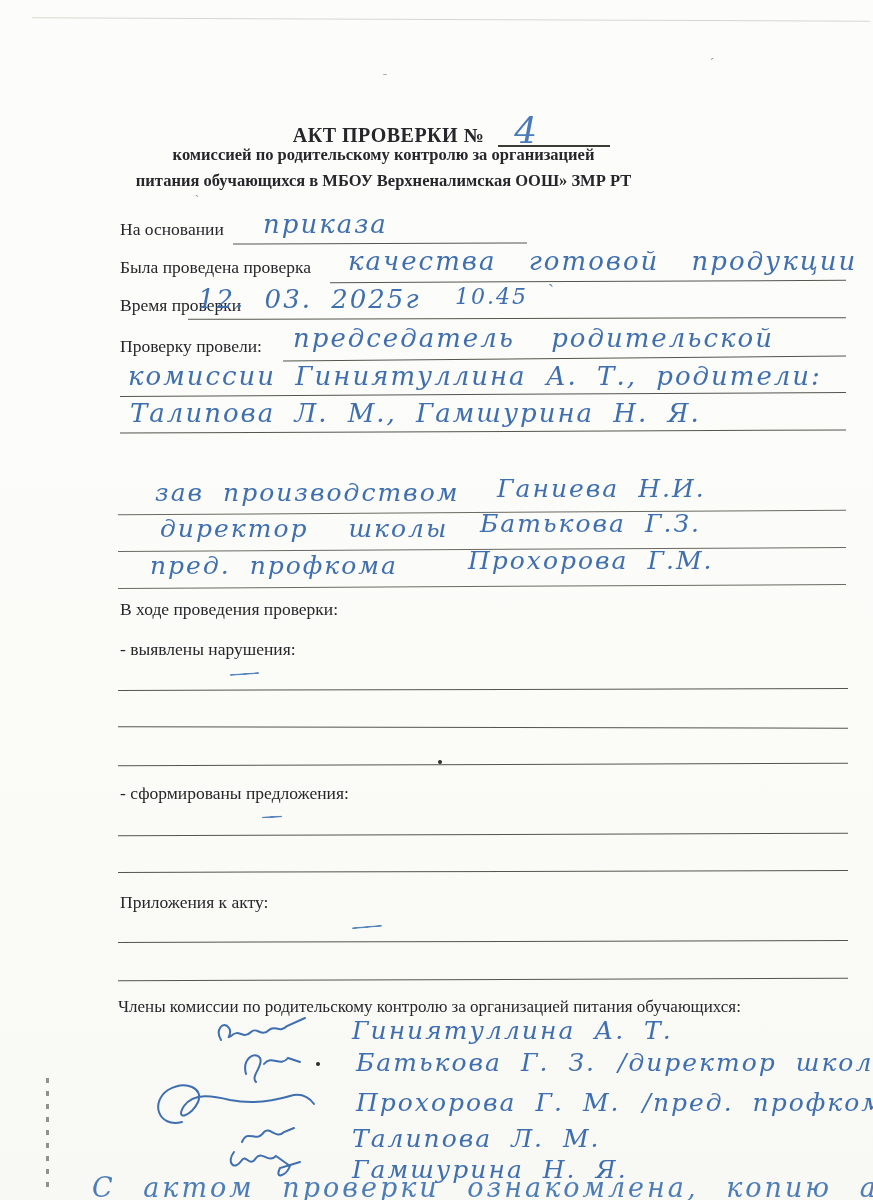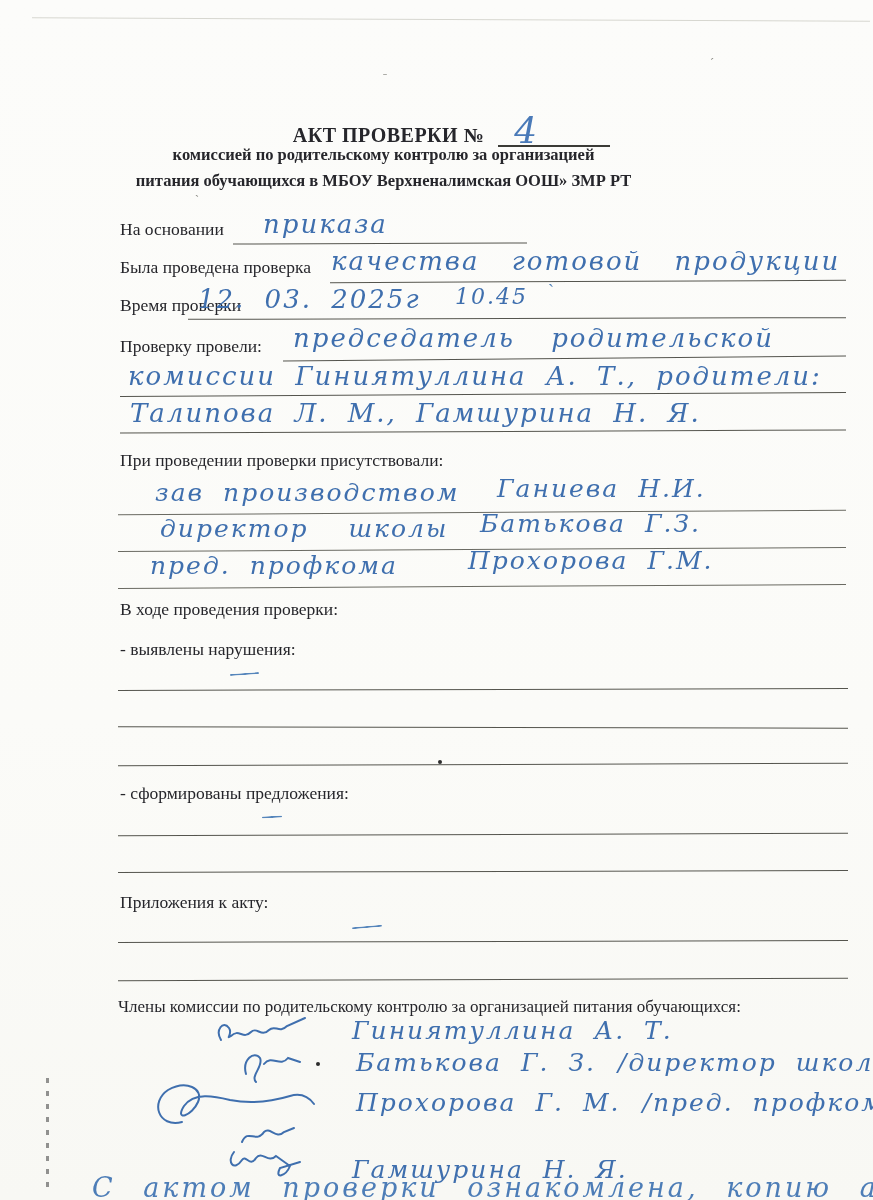--- a/index.html
+++ b/index.html
@@ -92,39 +92,38 @@
     <div>комиссией по родительскому контролю за организацией</div>
     <div>питания обучающихся в МБОУ Верхненалимская ООШ» ЗМР РТ</div>
   </div>
 
   <span class="print lbl" style="top:219px;left:120px;">На основании</span>
   <div class="rule" style="top:243px;left:233px;width:294px;transform:rotate(-0.2deg);"></div>
   <span class="hw" style="top:209px;left:263px;font-size:26px;">приказа</span>
 
   <span class="print lbl" style="top:257px;left:120px;">Была проведена проверка</span>
   <div class="rule" style="top:281px;left:330px;width:516px;transform:rotate(-0.25deg);"></div>
-  <span class="hw" style="top:246px;left:331px;font-size:26px;word-spacing:22px;">качества готовой продукции</span>
+  <span class="hw" style="top:246px;left:348px;font-size:26px;word-spacing:22px;">качества готовой продукции</span>
 
   <span class="print lbl" style="top:295px;left:120px;">Время проверки</span>
   <div class="rule" style="top:318px;left:188px;width:658px;transform:rotate(-0.15deg);"></div>
   <span class="hw" style="top:284px;left:198px;font-size:26px;">12. 03. 2025г</span>
   <span class="hw" style="top:284px;left:455px;font-size:22px;">10.45</span>
   <span class="speck" style="top:281px;left:548px;color:#5585bb;font-size:18px;">ˋ</span>
 
   <span class="print lbl" style="top:336px;left:120px;">Проверку провели:</span>
   <div class="rule" style="top:358px;left:283px;width:563px;transform:rotate(-0.5deg);"></div>
   <span class="hw" style="top:323px;left:293px;font-size:26px;word-spacing:26px;">председатель родительской</span>
 
   <div class="rule" style="top:394px;left:120px;width:726px;transform:rotate(-0.3deg);"></div>
   <span class="hw" style="top:361px;left:128px;font-size:26px;">комиссии  Гиниятуллина  А. Т.,  родители:</span>
 
   <div class="rule" style="top:431px;left:120px;width:726px;transform:rotate(-0.25deg);"></div>
   <span class="hw" style="top:398px;left:130px;font-size:26px;">Талипова  Л. М.,    Гамшурина  Н. Я.</span>
 
-  <span class="print lbl" style="top:450px;left:120px;">При проведении проверки присутствовали:</span>
 
   <div class="rule soft" style="top:512px;left:118px;width:728px;transform:rotate(-0.35deg);"></div>
   <span class="hw" style="top:478px;left:155px;font-size:25px;">зав производством</span>
   <span class="hw" style="top:474px;left:497px;font-size:25px;">Ганиева  Н.И.</span>
 
   <div class="rule soft" style="top:549px;left:118px;width:728px;transform:rotate(-0.3deg);"></div>
   <span class="hw" style="top:514px;left:160px;font-size:25px;word-spacing:30px;text-align:right;">директор   школы</span>
   <span class="hw" style="top:509px;left:480px;font-size:25px;">Батькова  Г.З.</span>
 
   <div class="rule soft" style="top:586px;left:118px;width:728px;transform:rotate(-0.3deg);"></div>
@@ -164,20 +163,21 @@
   <span class="hw" style="top:1048px;left:356px;font-size:25px;"><span>Батькова  Г. З.</span><span class="note">/директор  школы/</span></span>
 
   <svg class="sig" style="top:1080px;left:148px;" width="170" height="50" viewBox="0 0 170 50">
     <path d="M34,42 C10,48 2,22 20,10 C38,0 56,8 50,22 C44,36 26,42 36,26 C46,12 66,16 82,20 C102,24 122,22 142,16 C152,13 160,16 166,24"></path>
   </svg>
   <span class="hw" style="top:1088px;left:356px;font-size:25px;"><span>Прохорова  Г. М.</span><span class="note">/пред.  профкома/</span></span>
 
   <svg class="sig" style="top:1122px;left:236px;" width="62" height="26" viewBox="0 0 62 26">
     <path d="M6,20 C12,6 20,22 28,10 C34,4 40,18 48,10 L58,6"></path>
   </svg>
+  <span class="hw" style="top:1124px;left:352px;font-size:25px;">Талипова   Л. М.</span>
 
   <svg class="sig" style="top:1148px;left:222px;" width="84" height="38" viewBox="0 0 84 38">
     <path d="M12,4 C4,14 12,24 20,12 C24,6 28,20 34,10 C40,2 46,16 54,8 L68,18 C64,28 52,32 58,20 L78,14"></path>
   </svg>
   <span class="hw" style="top:1155px;left:352px;font-size:25px;">Гамшурина   Н. Я.</span>
 
   <span class="hw" style="top:1172px;left:92px;font-size:27px;letter-spacing:3px;word-spacing:16px;color:#4d7db7;">С  актом   проверки   ознакомлена,  копию  акта</span>
 
 </div>
 

